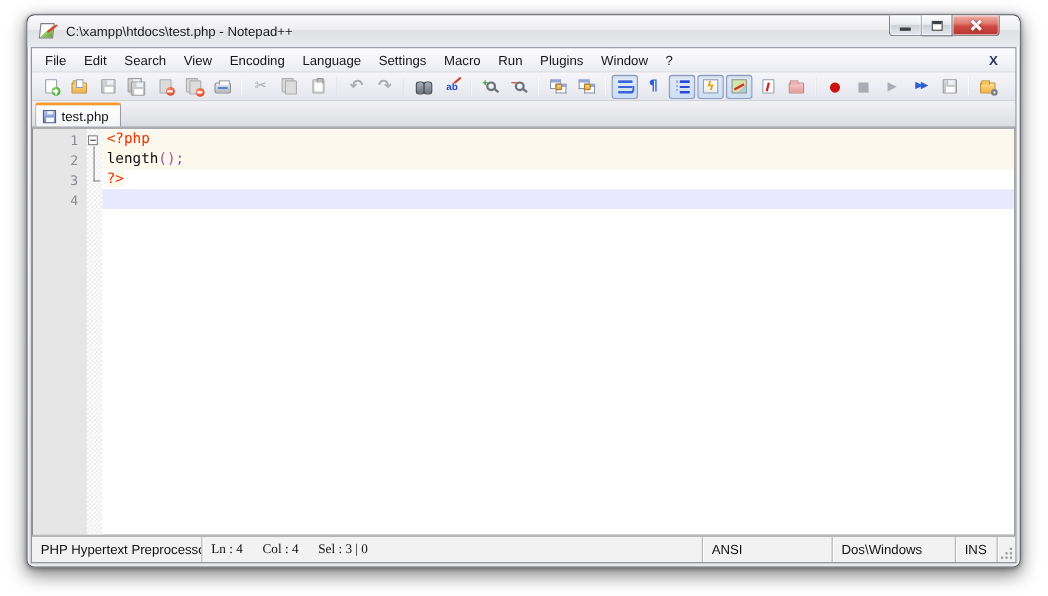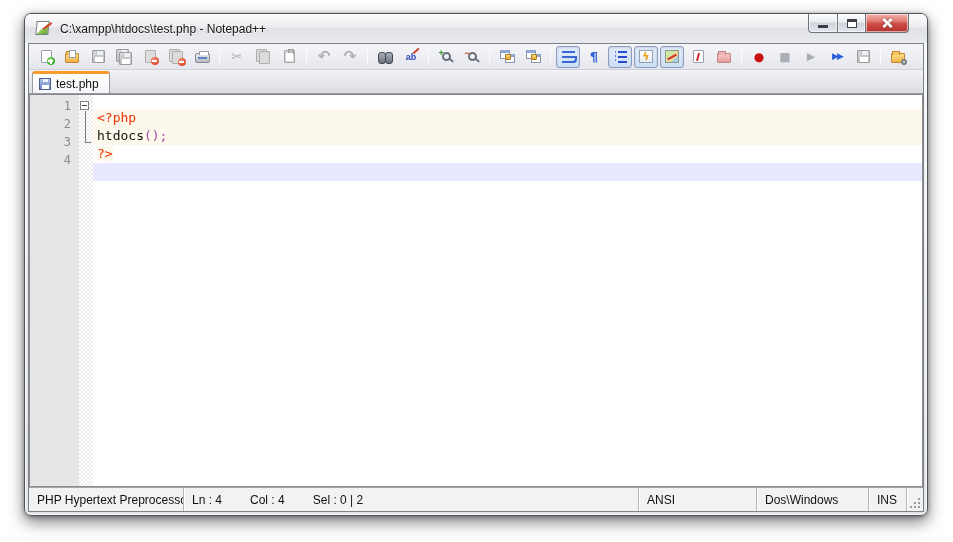--- a/index.html
+++ b/index.html
@@ -146,37 +146,37 @@
     background-image:linear-gradient(45deg,#ececec 25%,transparent 25%,transparent 75%,#ececec 75%),
                      linear-gradient(45deg,#ececec 25%,transparent 25%,transparent 75%,#ececec 75%);
     background-size:4px 4px; background-position:0 0,2px 2px; }
   .fc { height:18px; position:relative; }
   .fc.cont::before { content:""; position:absolute; left:6px; top:0; bottom:0; width:1px; background:#808080; }
   .fc.end::before { content:""; position:absolute; left:6px; top:0; height:10px; width:1px; background:#808080; }
   .fc.end::after  { content:""; position:absolute; left:6px; top:9px; width:6px; height:1px; background:#808080; }
   .fc.box .mbox { position:absolute; left:1px; top:4px; width:9px; height:9px; background:#fff; border:1px solid #808080; }
   .fc.box .mbox::before { content:""; position:absolute; left:1px; top:3px; width:5px; height:1px; background:#444; }
   .fc.box::before { content:""; position:absolute; left:6px; top:14px; bottom:0; width:1px; background:#808080; }
-  .text-col { flex:1; font-family:"DejaVu Sans Mono", monospace; font-size:13px; padding-top:14px; }
+  .text-col { flex:1; font-family:"DejaVu Sans Mono", monospace; font-size:13px; padding-top:1px; }
   .row { height:18px; line-height:18px; padding-left:4px; white-space:pre; }
   .row.php-block { background:#fdf8ec; }
   .row.cur { background:#e8e8ff; }
   .t-tag { color:#f23000; }
   .t-plain { color:#101010; }
   .t-punct { color:#a64ca6; }
   .inline-bg { background:#fdf8ec; }
 
   
   .statusbar { height:24px; background:#f2f2f2; border-top:1px solid #a6a6a6;
     display:flex; align-items:stretch; font-size:12px; color:#101010; }
   .sb { display:flex; align-items:center; padding:0 8px; white-space:nowrap; overflow:hidden; }
   .sb + .sb { border-left:1px solid #b5b5b5; box-shadow:inset 1px 0 0 #ffffff; }
   .sb-doc { width:154px; flex:0 0 auto; }
   .sb-len { width:190px; flex:0 0 auto; gap:20px; }
-  .sb-pos { flex:1; gap:28px; }
+  .sb-pos { flex:1; gap:18px;font-family:Liberation Serif, serif; }
   .sb-eol { width:112px; flex:0 0 auto; }
   .sb-enc { width:118px; flex:0 0 auto; }
   .sb-ins { width:38px; flex:0 0 auto; }
   .grip { width:17px; flex:0 0 auto; position:relative; border-left:1px solid #b5b5b5; box-shadow:inset 1px 0 0 #ffffff; }
   .grip::after { content:""; position:absolute; right:3px; bottom:3px; width:2px; height:2px; background:#9a9a9a;
     box-shadow:-4px 0 0 #9a9a9a,-8px 0 0 #9a9a9a,0 -4px 0 #9a9a9a,-4px -4px 0 #9a9a9a,0 -8px 0 #9a9a9a; }
 </style>
 </head>
 <body>
 
@@ -199,20 +199,35 @@
           <div class="cls-glyph">
             <i></i>
             <i></i>
           </div>
         </div>
     </div>
   </div>
 
   <div class="client">
 
+    <div class="menubar">
+      <span class="menu-item">File</span>
+      <span class="menu-item">Edit</span>
+      <span class="menu-item">Search</span>
+      <span class="menu-item">View</span>
+      <span class="menu-item">Encoding</span>
+      <span class="menu-item">Language</span>
+      <span class="menu-item">Settings</span>
+      <span class="menu-item">Macro</span>
+      <span class="menu-item">Run</span>
+      <span class="menu-item">Plugins</span>
+      <span class="menu-item">Window</span>
+      <span class="menu-item">?</span>
+      <span class="menubar-close">X</span>
+    </div>
 
     <div class="toolbar">
       <div class="tbi">
           <div class="pg">
             <span class="badge plus"></span>
           </div>
         </div>
       <div class="tbi">
           <div class="folder">
             <span class="pgmini"></span>
@@ -374,32 +389,32 @@
       <div class="foldcol">
         <div class="fc box">
             <span class="mbox"></span>
           </div>
         <div class="fc cont"></div>
         <div class="fc end"></div>
         <div class="fc"></div>
       </div>
       <div class="text-col">
         <div class="row php-block"><span class="t-tag">&lt;?php</span></div>
-        <div class="row php-block"><span class="t-plain">htdocs</span><span class="t-punct">();</span></div>
+        <div class="row php-block"><span class="t-plain">length</span><span class="t-punct">();</span></div>
         <div class="row"><span class="t-tag inline-bg">?&gt;</span></div>
         <div class="row cur"></div>
       </div>
     </div>
 
     <div class="statusbar">
       <div class="sb sb-doc">PHP Hypertext Preprocessor</div>
       <div class="sb sb-pos">
         <span>Ln : 4</span>
         <span>Col : 4</span>
-        <span>Sel : 0 | 2</span>
+        <span>Sel : 3 | 0</span>
       </div>
       <div class="sb sb-enc">ANSI</div>
       <div class="sb sb-eol">Dos\Windows</div>
       <div class="sb sb-ins">INS</div>
       <div class="grip"></div>
     </div>
 
   </div>
 </div>
 

